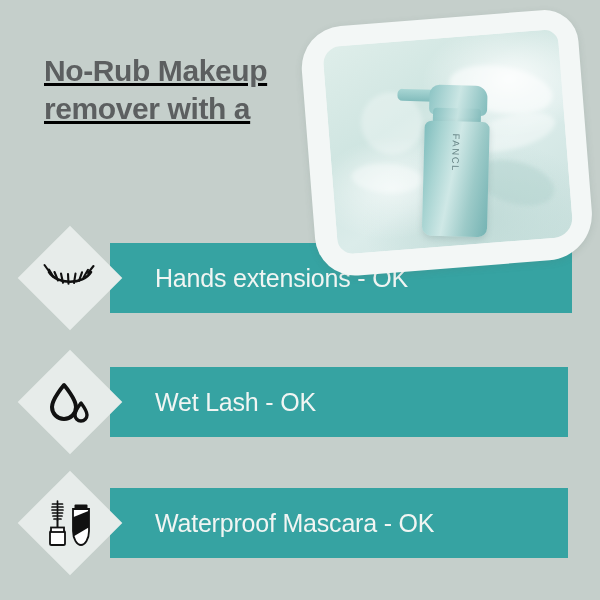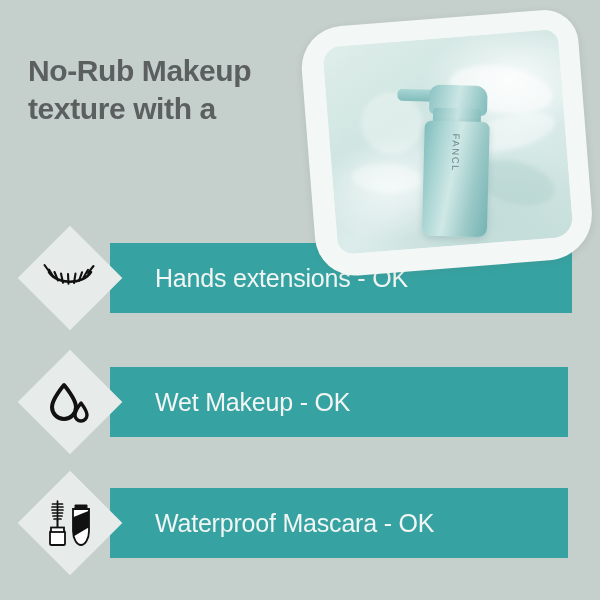--- a/index.html
+++ b/index.html
@@ -12,24 +12,25 @@
     width: 600px;
     height: 600px;
     overflow: hidden;
     background: #c5cfcb;
     font-family: "Liberation Sans", sans-serif;
   }
 
   
   #headline {
     position: absolute;
-    left: 28px;
+    left: 44px;
     top: 52px;
     width: 330px;
     z-index: 6;
+    text-decoration: underline;
   }
   .headline-line {
     font-size: 30px;
     line-height: 38px;
     font-weight: bold;
     letter-spacing: -0.4px;
     color: #5c5f60;
     white-space: nowrap;
   }
   .headline-line.accent {
@@ -199,21 +200,21 @@
   #photo-card { z-index: 5; }
   .feature-row.r1 { z-index: 3; }
 </style>
 </head>
 <body>
 
 <div id="canvas">
 
   <div id="headline">
     <div class="headline-line">No-Rub Makeup</div>
-    <div class="headline-line">texture with a</div>
+    <div class="headline-line">remover with a</div>
   </div>
 
   <div id="photo-card">
     <div id="photo-frame"></div>
     <div id="photo-inner">
       <div class="gel g1"></div>
       <div class="gel g2"></div>
       <div class="gel g3"></div>
       <div class="gel g4"></div>
       <div class="gel g5"></div>
@@ -247,21 +248,21 @@
           <path d="M36 21.8 L39 13.3"></path>
           <path d="M40.5 18.6 L45 10.8"></path>
           <path d="M45 14 L50.5 7"></path>
         </g>
       </svg>
     </div>
   </div>
 
   <div class="feature-row r2">
     <div class="bar">
-      <div class="bar-label">Wet Makeup - OK</div>
+      <div class="bar-label">Wet Lash - OK</div>
     </div>
     <div class="badge"></div>
     <div class="badge-icon">
       <svg width="46" height="46" viewBox="0 0 46 46" aria-hidden="true">
         <path d="M17 6 C17 6, 5 20, 5 28 a12 12 0 0 0 24 0 C29 20, 17 6, 17 6 Z" fill="none" stroke="#111" stroke-width="4" stroke-linejoin="round"></path>
         <path d="M34 24 C34 24, 28 32, 28 36 a6 6 0 0 0 12 0 C40 32, 34 24, 34 24 Z" fill="none" stroke="#111" stroke-width="3.4" stroke-linejoin="round"></path>
       </svg>
     </div>
   </div>
 

